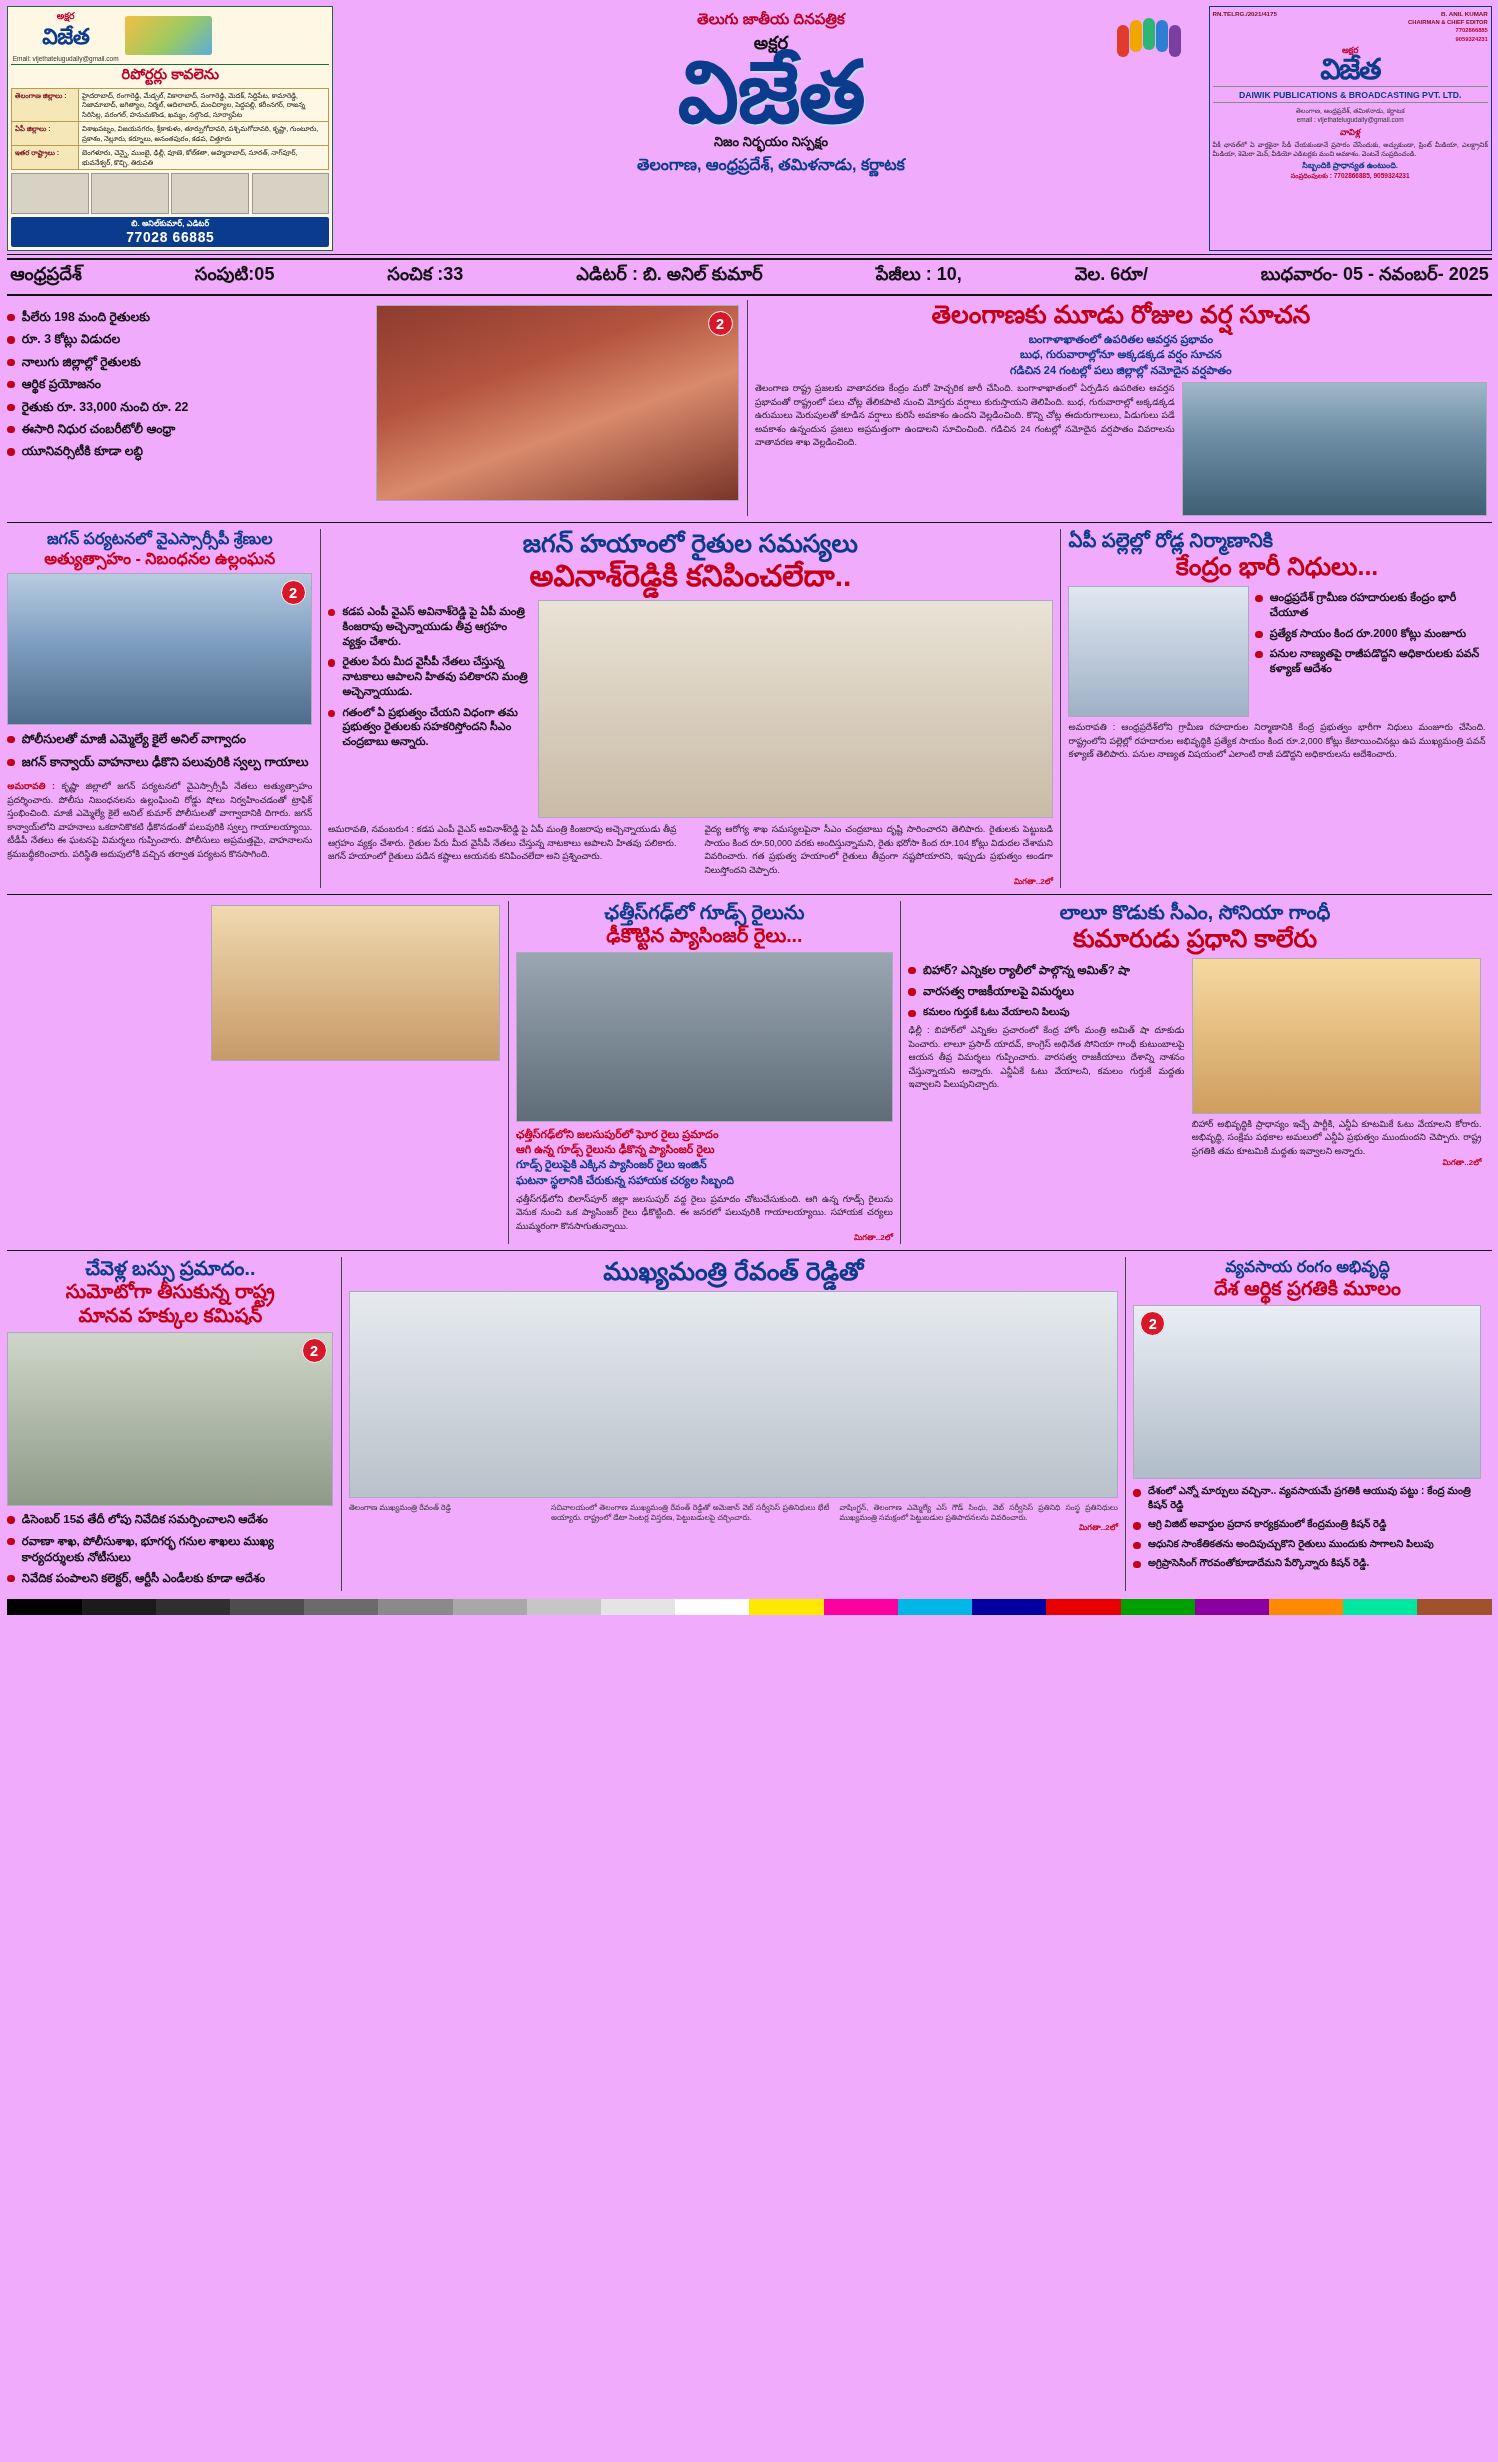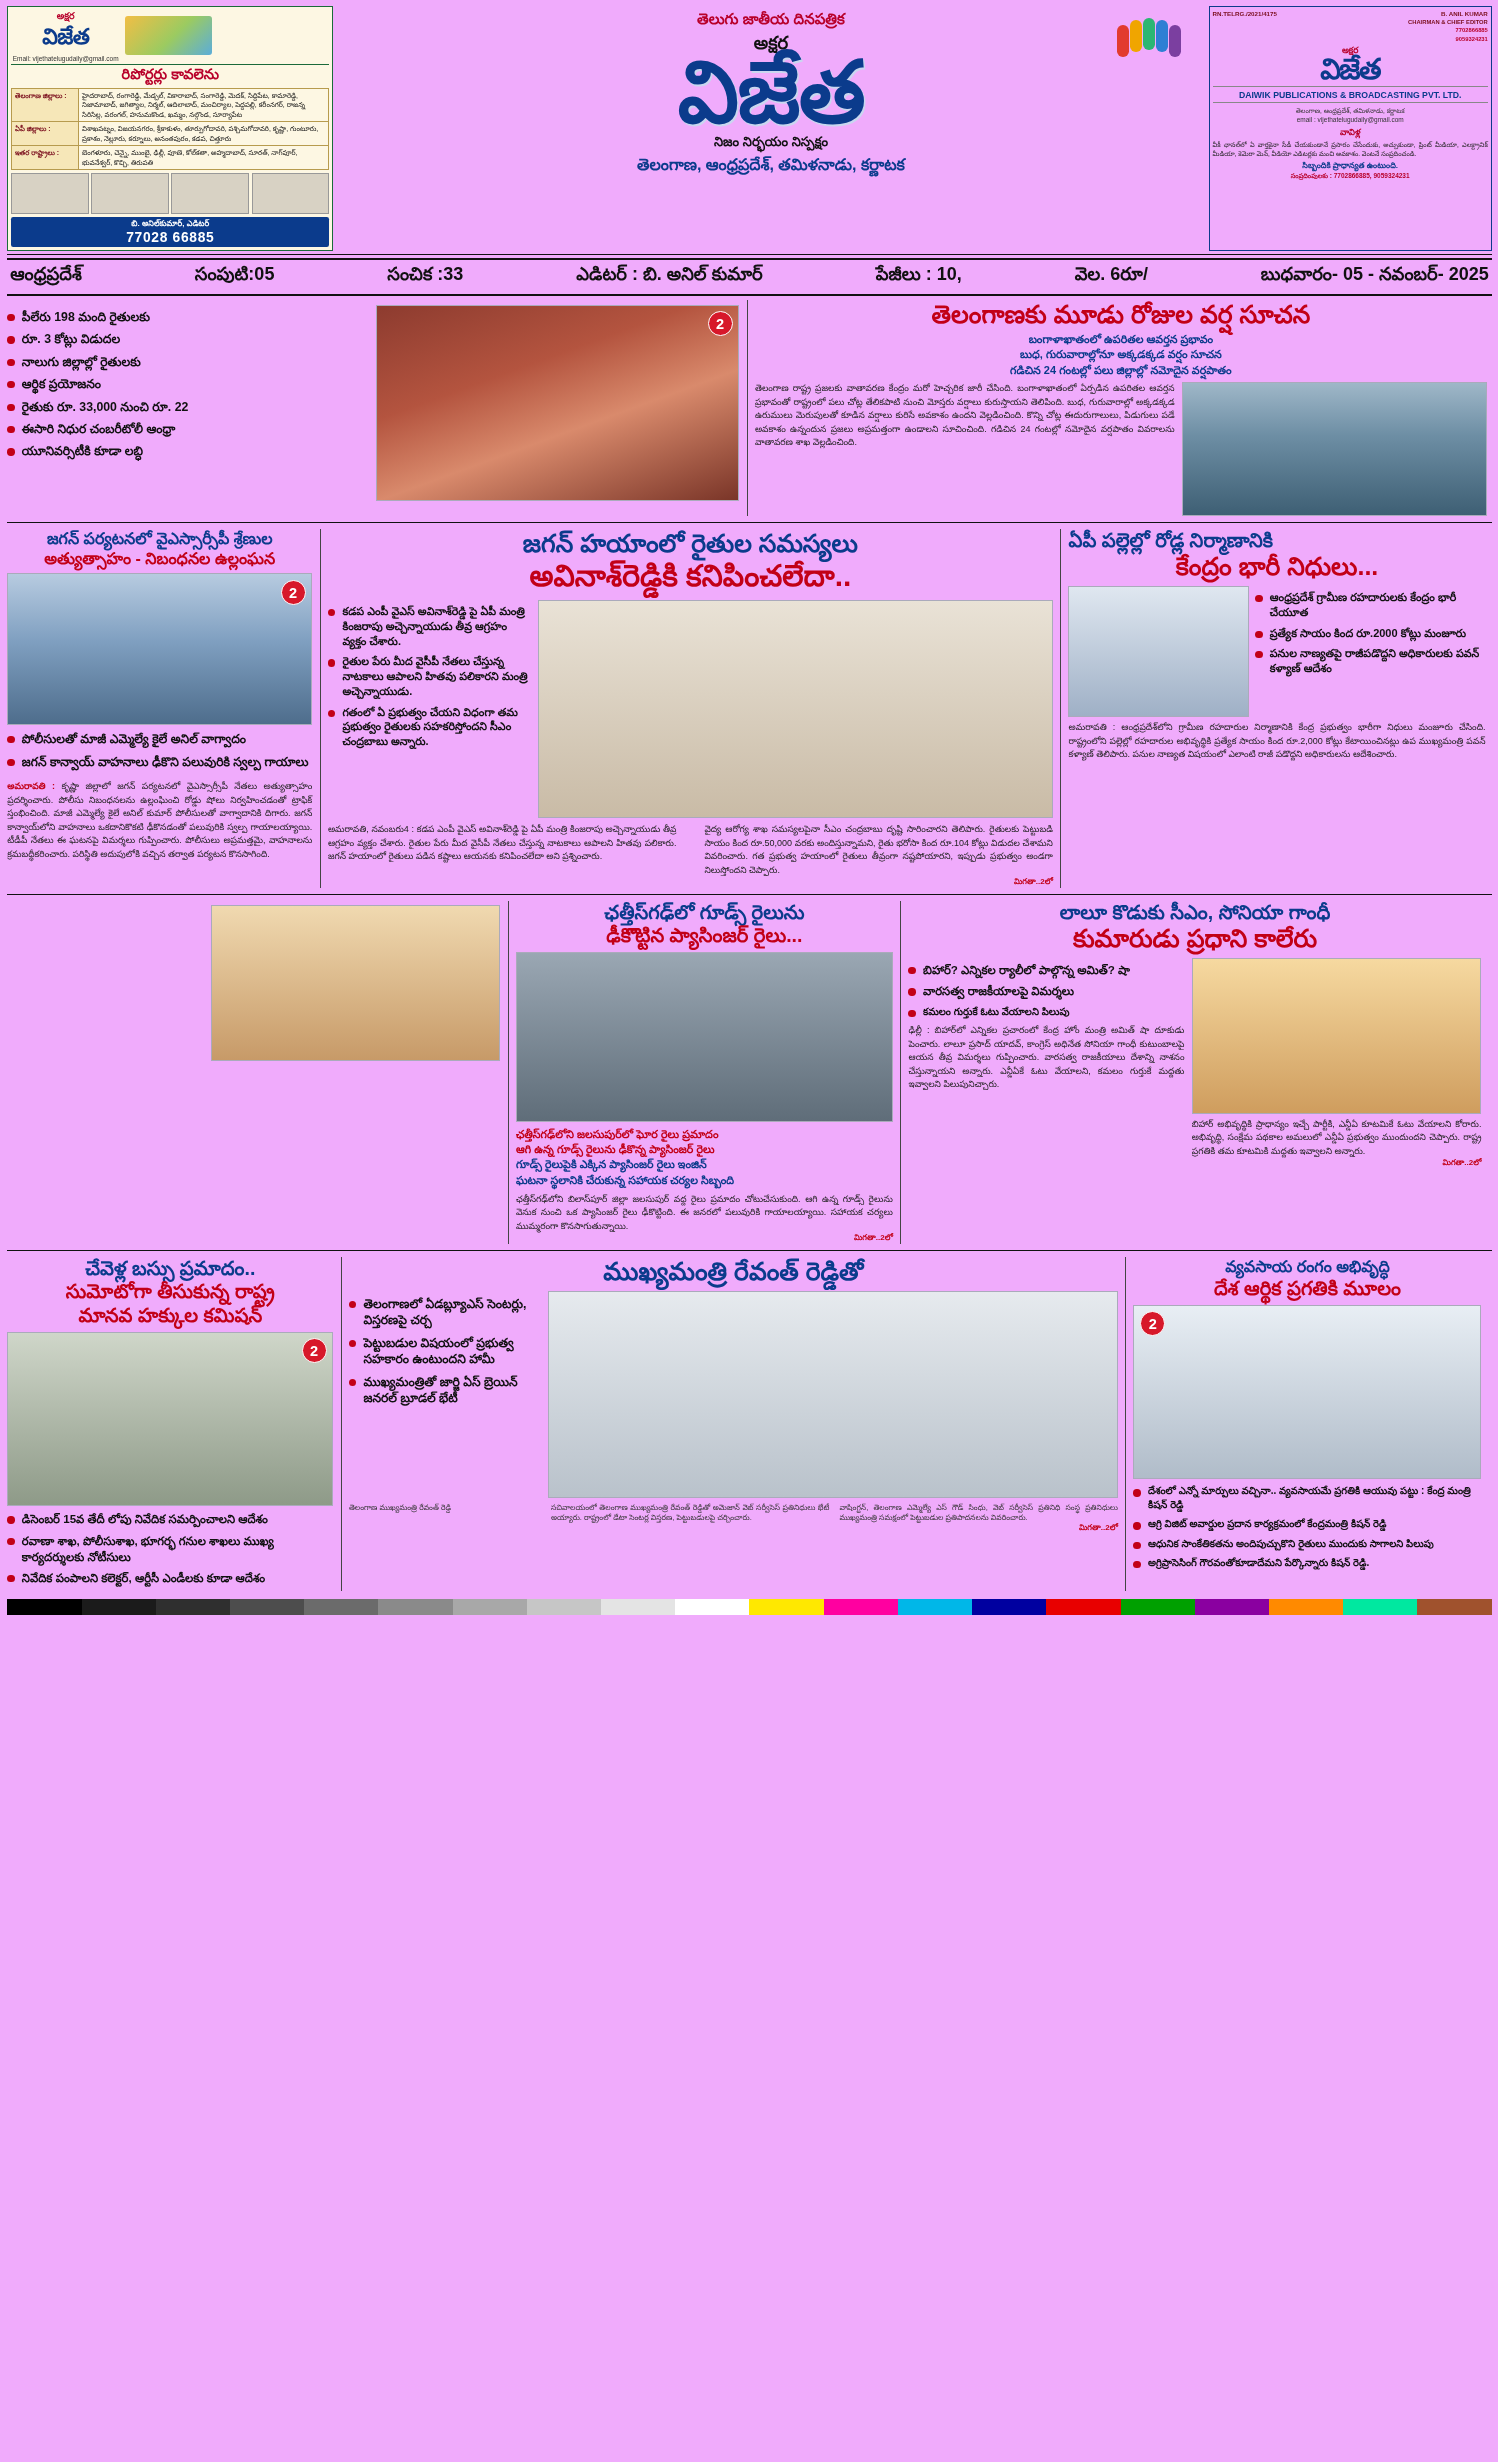--- a/index.html
+++ b/index.html
@@ -441,27 +441,20 @@
         <li style="font-size:11.6px">రవాణా శాఖ, పోలీసుశాఖ, భూగర్భ గనుల శాఖలు ముఖ్య కార్యదర్శులకు నోటీసులు</li>
         <li style="font-size:11.6px">నివేదిక పంపాలని కలెక్టర్, ఆర్టీసీ ఎండీలకు కూడా ఆదేశం</li>
       </ul>
     </div>
 
     <div class="vrule"></div>
 
     <div class="col" style="width:769px;">
       <div class="h-lg hl-blue" style="text-align:center;">ముఖ్యమంత్రి రేవంత్ రెడ్డితో</div>
       <div style="display:flex; gap:7.3px; margin-top:5.8px;">
-        <div style="width:192px;">
-          <ul class="bullets">
-            <li style="font-size:12.3px">తెలంగాణలో ఏడబ్ల్యూఎస్ సెంటర్లు, విస్తరణపై చర్చ</li>
-            <li style="font-size:12.3px">పెట్టుబడుల విషయంలో ప్రభుత్వ సహకారం ఉంటుందని హామీ</li>
-            <li style="font-size:12.3px">ముఖ్యమంత్రితో జార్జి ఏస్ బ్రెయిన్ జనరల్ బ్రూడల్ భేటీ</li>
-          </ul>
-        </div>
         <div class="photo ph-meet" style="flex:1; height:207px;"></div>
       </div>
       <div style="display:flex; gap:10px; margin-top:4.4px;">
         <div class="caption" style="width:192px;">తెలంగాణ ముఖ్యమంత్రి రేవంత్ రెడ్డి</div>
         <div class="caption" style="flex:1;">సచివాలయంలో తెలంగాణ ముఖ్యమంత్రి రేవంత్ రెడ్డితో అమెజాన్ వెబ్ సర్వీసెస్ ప్రతినిధులు భేటీ అయ్యారు. రాష్ట్రంలో డేటా సెంటర్ల విస్తరణ, పెట్టుబడులపై చర్చించారు.</div>
         <div class="caption" style="flex:1;">వాషింగ్టన్, తెలంగాణ ఎమ్మెల్యే ఎస్ గౌడ్ సింధు, వెబ్ సర్వీసెస్ ప్రతినిధి సంస్థ ప్రతినిధులు ముఖ్యమంత్రి సమక్షంలో పెట్టుబడుల ప్రతిపాదనలను వివరించారు.</div>
       </div>
       <div class="jump" style="text-align:right;">మిగతా..2లో</div>
     </div>
 

